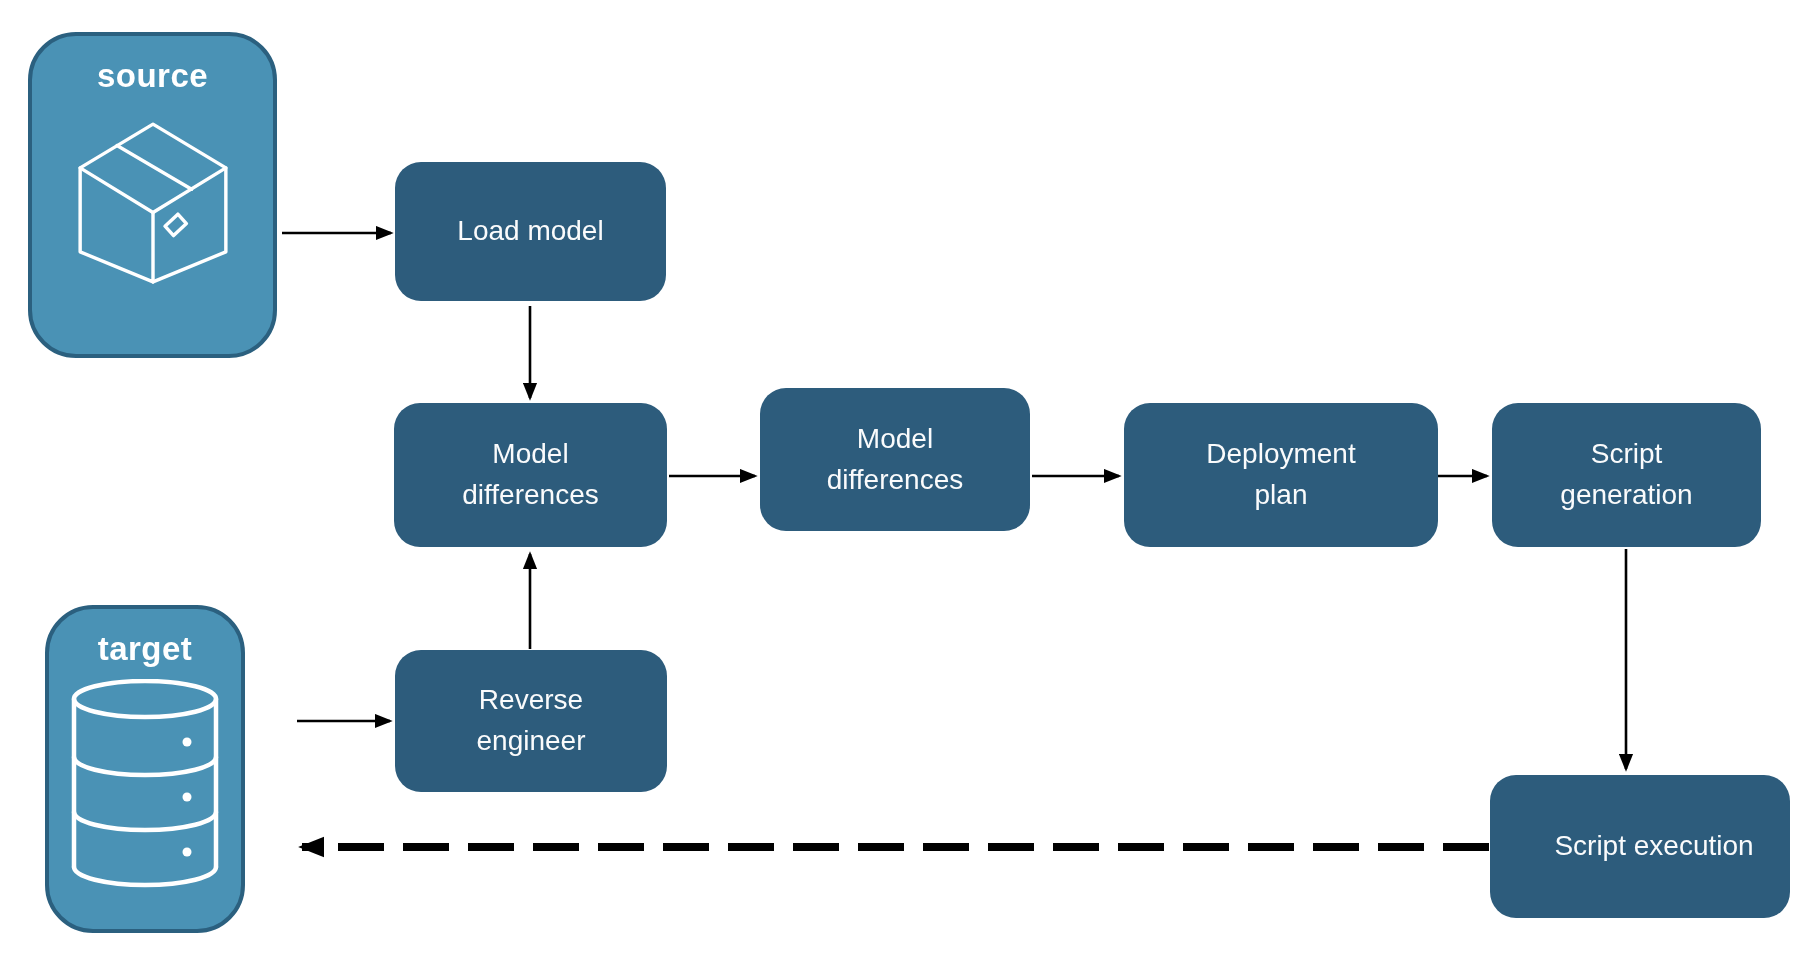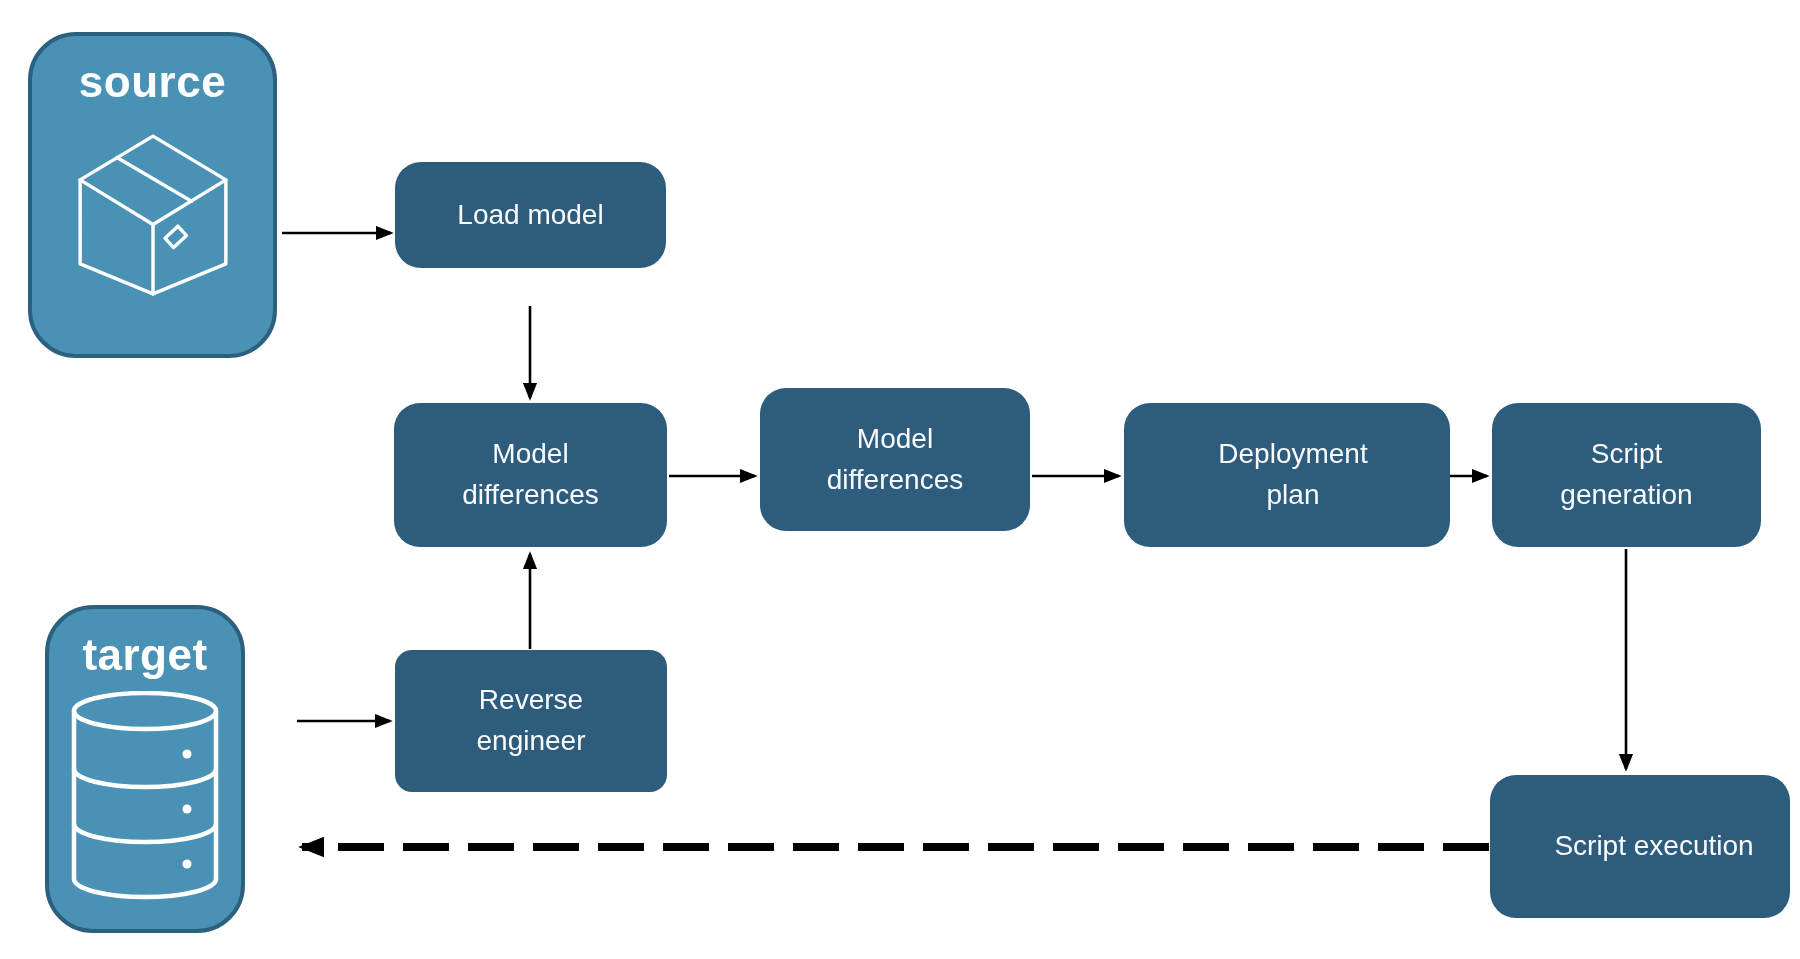--- a/index.html
+++ b/index.html
@@ -19,41 +19,41 @@
   .edges{position:absolute;left:0;top:0;width:1800px;height:959px;}
   .edge{stroke:var(--arrow);stroke-width:2.6;fill:none;}
   .edge.dashed{stroke-width:8;stroke-dasharray:46 19;}
   .edge-head{fill:var(--arrow);}
   .group{
     position:absolute;background:var(--group-fill);
     border:4px solid var(--group-border);border-radius:48px;
     box-sizing:border-box;display:flex;flex-direction:column;align-items:center;
   }
   .group-label{
-    color:var(--group-text);font-weight:bold;font-size:44px;line-height:1.1;
+    color:var(--group-text);font-weight:bold;font-size:33px;line-height:1.1;
     margin-top:22px;text-align:center;letter-spacing:0.5px;
   }
   .gicon{stroke:#ffffff;fill:none;stroke-linejoin:round;stroke-linecap:round;}
   .gicon .dot{fill:#ffffff;stroke:none;}
   #g-source{left:28px;top:32px;width:249px;height:326px;}
   #g-target{left:45px;top:605px;width:200px;height:328px;}
   #g-source .gicon{margin-top:16px;}
   #g-target .gicon{margin-top:12px;}
   .node{
     position:absolute;background:var(--node-fill);border-radius:26px;
     display:flex;align-items:center;justify-content:center;text-align:center;
     color:var(--node-text);font-size:28px;line-height:1.45;
   }
   .node span{display:block;max-width:200px;}
-  #n-load-model{left:395px;top:162px;width:271px;height:106px;}
+  #n-load-model{left:395px;top:162px;width:271px;height:139px;}
   #n-model-comparison{left:394px;top:403px;width:273px;height:144px;}
   #n-model-differences{left:760px;top:388px;width:270px;height:143px;}
-  #n-deployment-plan{left:1124px;top:403px;width:314px;height:144px;padding-left:12px;}
+  #n-deployment-plan{left:1124px;top:403px;width:314px;height:144px;}
   #n-script-generation{left:1492px;top:403px;width:269px;height:144px;}
-  #n-reverse-engineer{left:395px;top:650px;width:272px;height:142px;border-radius:17px;}
+  #n-reverse-engineer{left:395px;top:650px;width:272px;height:142px;}
   #n-script-execution{left:1490px;top:775px;width:272px;height:143px;padding-left:28px;}
 </style>
 </head>
 <body>
 
 <div class="canvas">
 
   <svg class="edges" viewBox="0 0 1800 959">
     <defs>
       <marker id="ah" viewBox="0 0 10 8" refX="8.5" refY="4" markerWidth="18" markerHeight="15" orient="auto" markerUnits="userSpaceOnUse">

